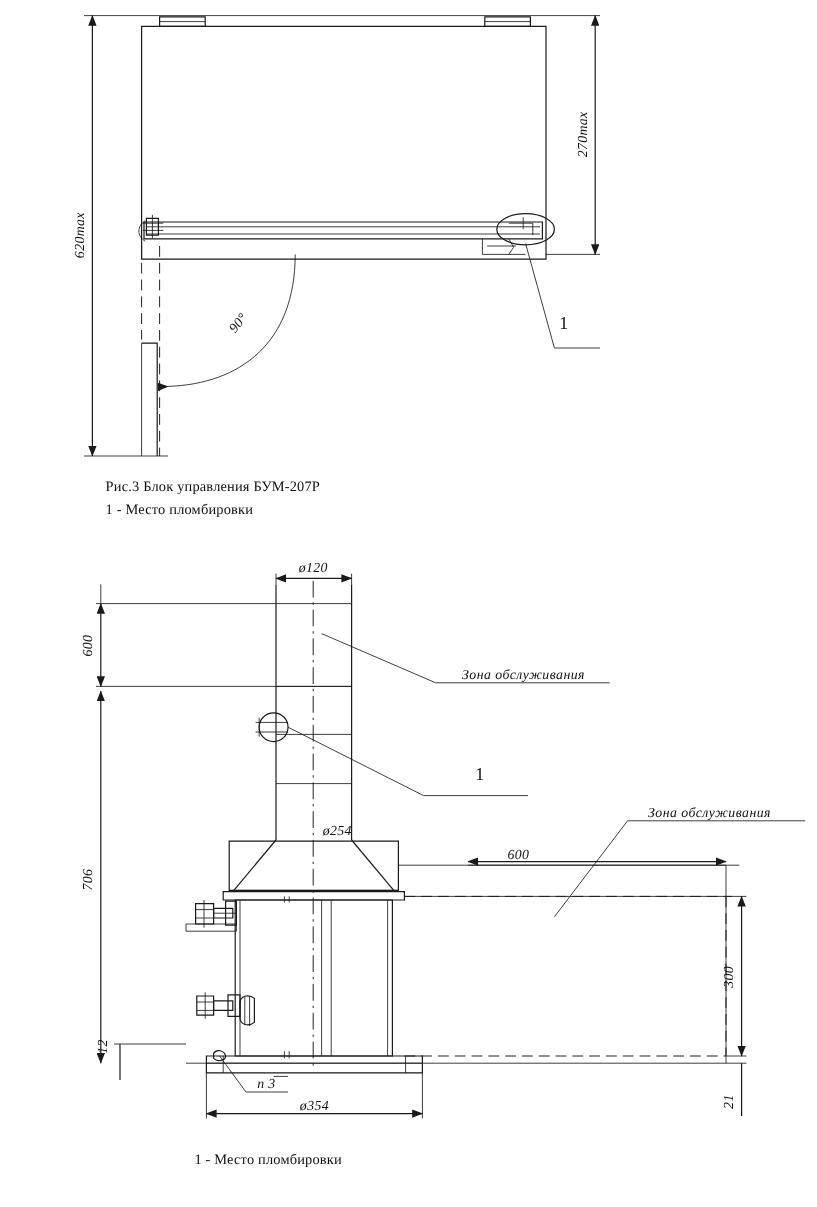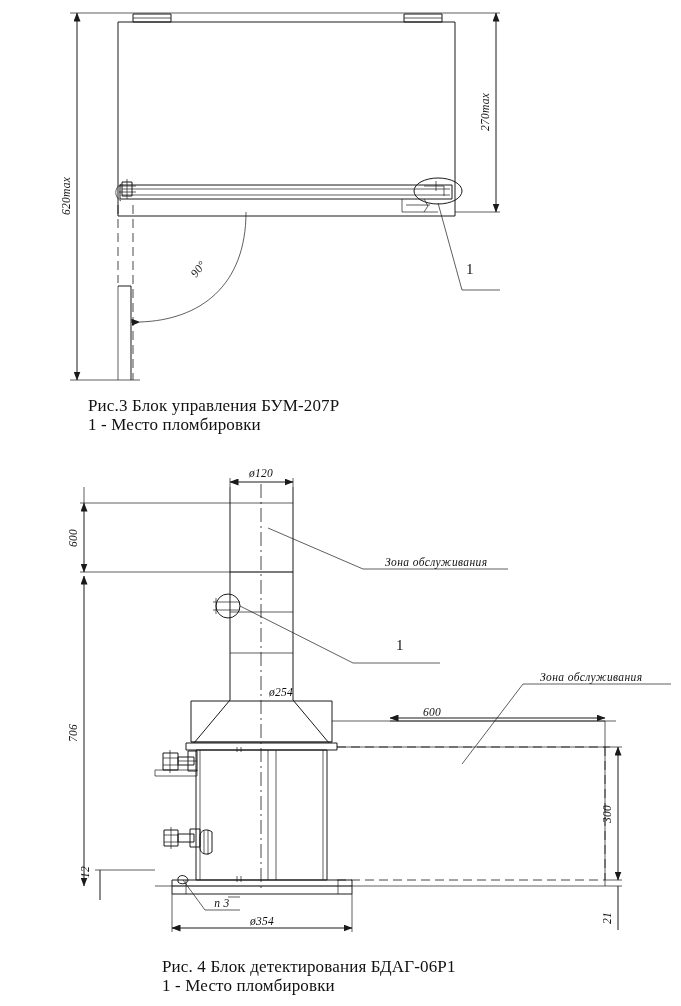--- a/index.html
+++ b/index.html
@@ -25,21 +25,21 @@
   svg.drawing {
     position: absolute;
     left: 0; top: 0;
     width: 681px;
     height: 1006px;
     display: block;
   }
   .caption-block {
     position: absolute;
     font-family: "Liberation Serif", "DejaVu Serif", serif;
-    font-size: 17px;
+    font-size: 12px;
     line-height: 19px;
     color: #111111;
     letter-spacing: 0.15px;
     white-space: nowrap;
   }
   #caption-fig3 { left: 88px; top: 396px; }
   #caption-fig4 { left: 162px; top: 957px; }
   .caption-line { display: block; }
 </style>
 </head>
@@ -286,17 +286,16 @@
       <text class="zonetxt" x="540" y="681">Зона обслуживания</text>
     </g>
   </svg>
 
   <div class="caption-block" id="caption-fig3">
     <span class="caption-line">Рис.3 Блок управления БУМ-207Р</span>
     <span class="caption-line">1 - Место пломбировки</span>
   </div>
 
   <div class="caption-block" id="caption-fig4">
-    <span class="caption-line">Рис. 4 Блок детектирования БДАГ-06Р1</span>
     <span class="caption-line">1 - Место пломбировки</span>
   </div>
 
 </div>
 
 </body></html>

